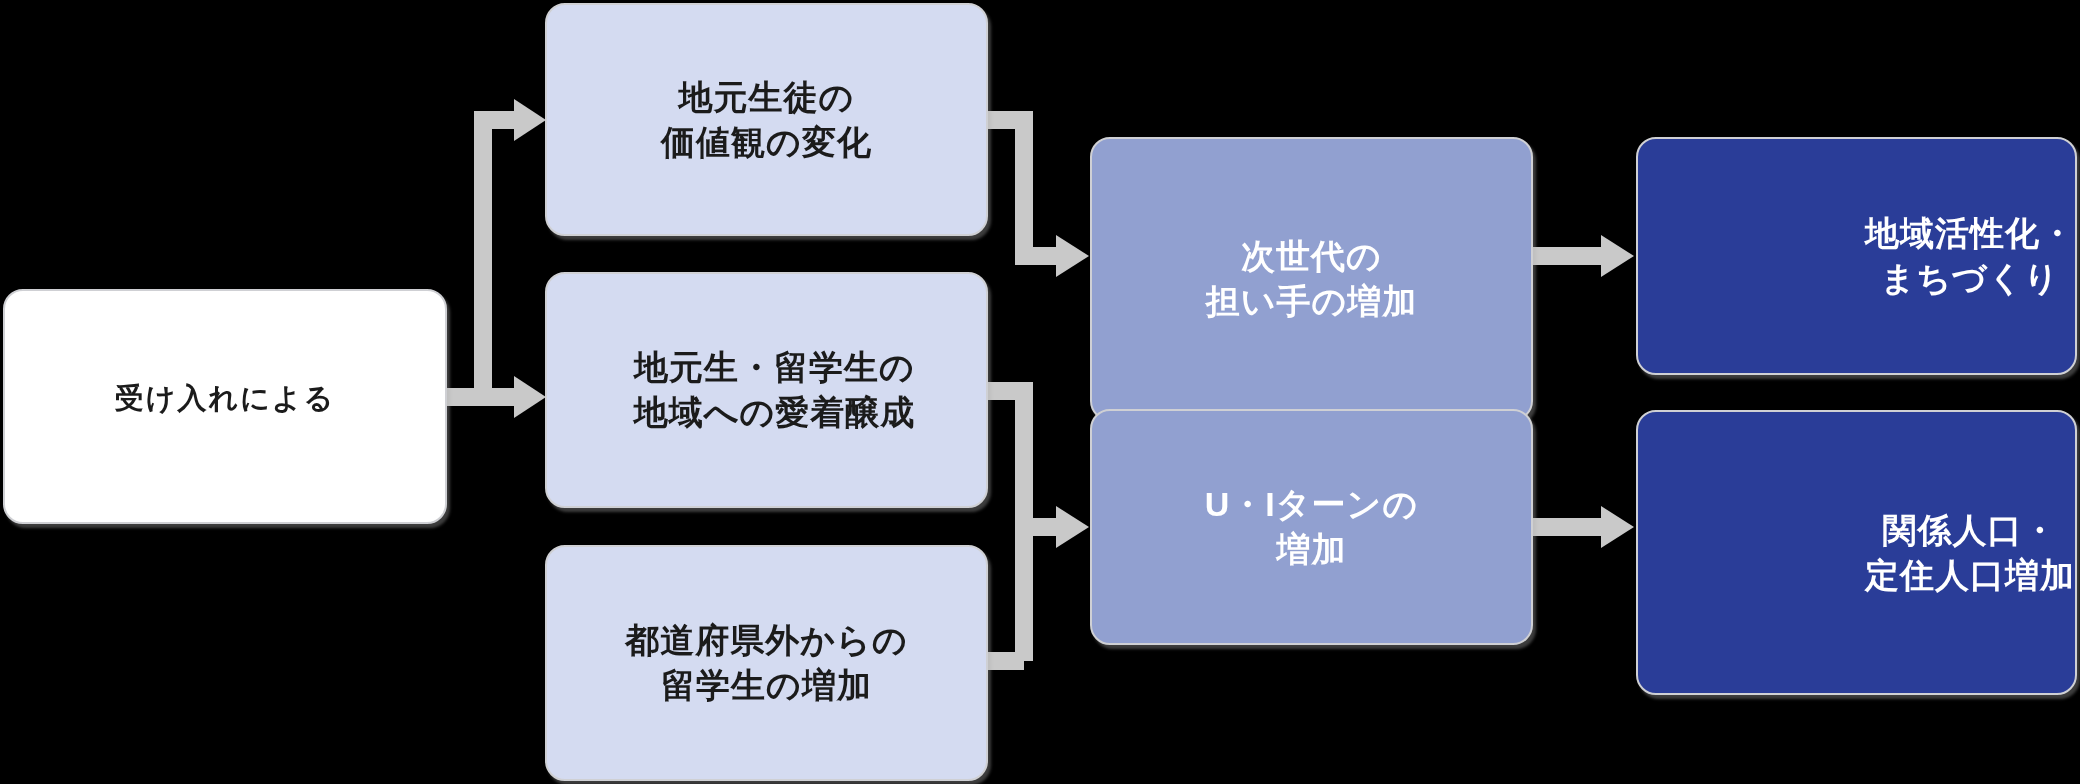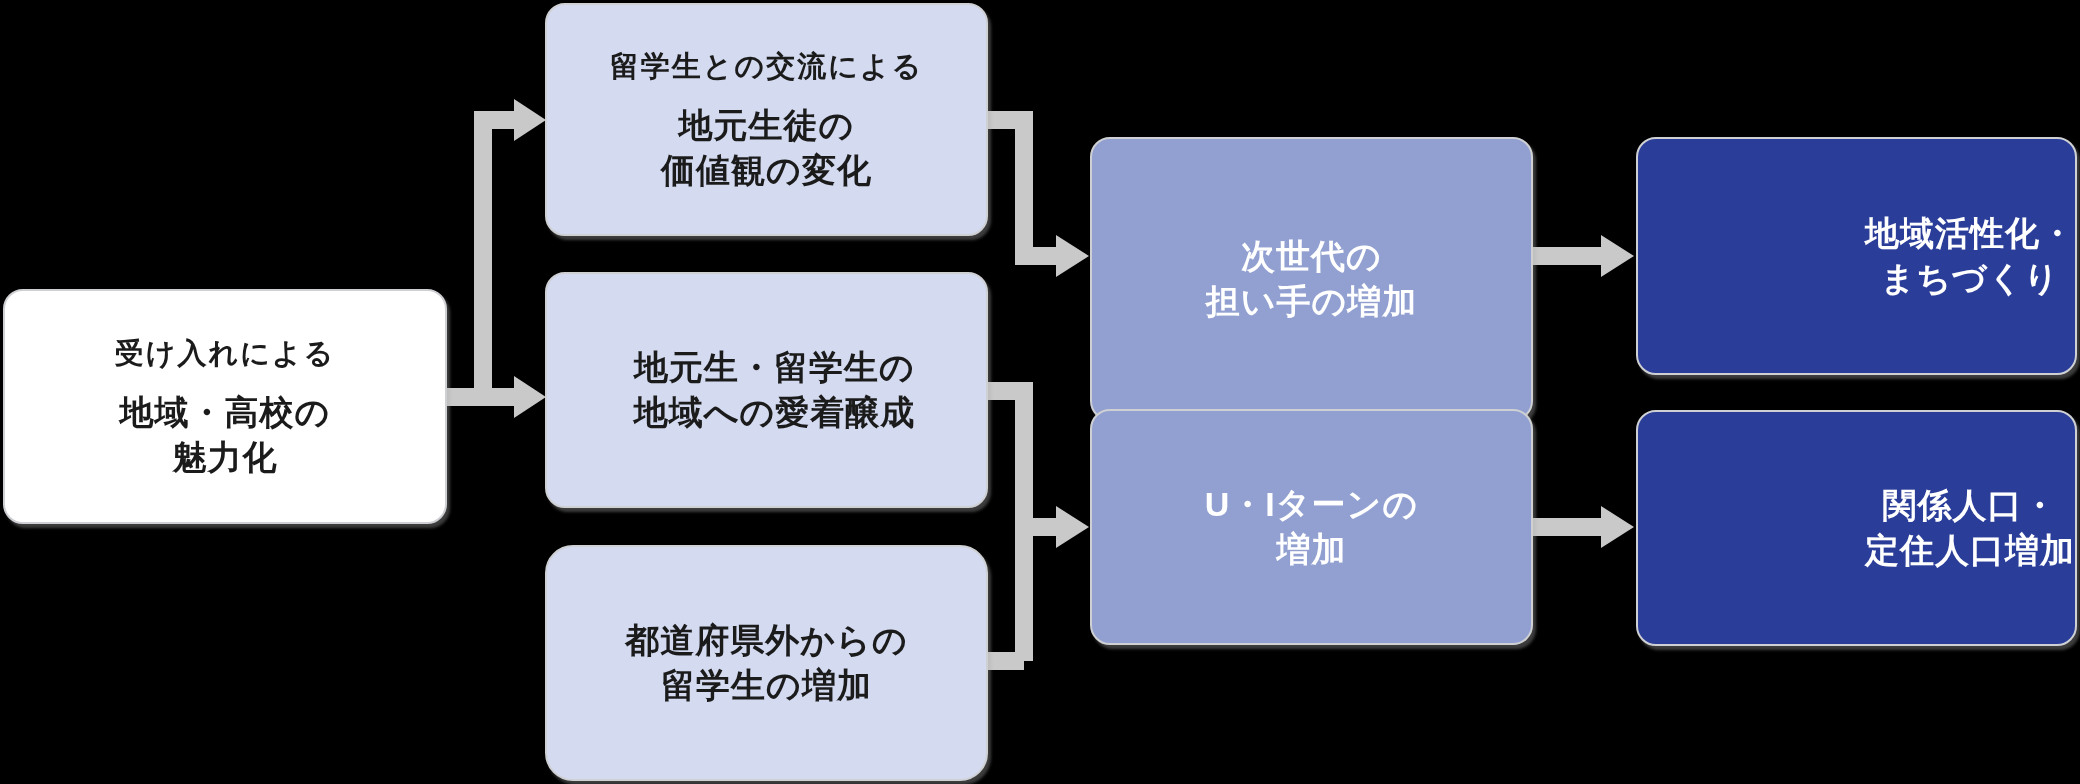--- a/index.html
+++ b/index.html
@@ -41,25 +41,25 @@
     line-height:1.32;white-space:pre-line;
   }
   .fill-white{background:var(--box-white);color:var(--text-dark);}
   .fill-light{background:var(--box-light);color:var(--text-dark);}
   .fill-medium{background:var(--box-medium);color:var(--text-light);}
   .fill-dark{background:var(--box-dark);color:var(--text-light);align-items:flex-end;}
 
   #node-source            {left:3px;   top:289px; width:444px; height:235px;}
   #node-factor-value      {left:545px; top:3px;   width:443px; height:233px;}
   #node-factor-attachment {left:545px; top:272px; width:443px; height:236px;padding-left:16px;}
-  #node-factor-students   {left:545px; top:545px; width:443px; height:236px;border-radius:28px;}
+  #node-factor-students   {left:545px; top:545px; width:443px; height:236px;}
   #node-outcome-nextgen   {left:1090px;top:137px; width:443px; height:284px;}
   #node-outcome-uiturn    {left:1090px;top:409px; width:443px; height:236px;}
   #node-impact-revital    {left:1636px;top:137px; width:441px; height:238px;}
-  #node-impact-population {left:1636px;top:410px; width:441px; height:236px;}
+  #node-impact-population {left:1636px;top:410px; width:441px; height:285px;}
 </style>
 </head>
 <body>
 
 <div class="canvas">
 
   <svg class="connector-layer" viewBox="0 0 2080 784" xmlns="http://www.w3.org/2000/svg">
     <g stroke="#c9c9c9" stroke-width="18" fill="none">
       <path d="M447,397 H514 M483,397 V120 H514"></path>
       <path d="M988,120 H1024 V256 H1056"></path>
@@ -72,26 +72,23 @@
       <polygon points="514,376 514,418 546,397"></polygon>
       <polygon points="1056,235 1056,277 1089,256"></polygon>
       <polygon points="1056,506 1056,548 1089,527"></polygon>
       <polygon points="1601,235 1601,277 1634,256"></polygon>
       <polygon points="1601,506 1601,548 1634,527"></polygon>
     </g>
   </svg>
 
   <div class="node fill-white" id="node-source">
     <div class="subtitle">受け入れによる</div>
-    <div class="title">地域・高校の
-魅力化</div>
   </div>
 
   <div class="node fill-light" id="node-factor-value">
-    <div class="subtitle">留学生との交流による</div>
     <div class="title">地元生徒の
 価値観の変化</div>
   </div>
 
   <div class="node fill-light" id="node-factor-attachment">
     <div class="title">地元生・留学生の
 地域への愛着醸成</div>
   </div>
 
   <div class="node fill-light" id="node-factor-students">

